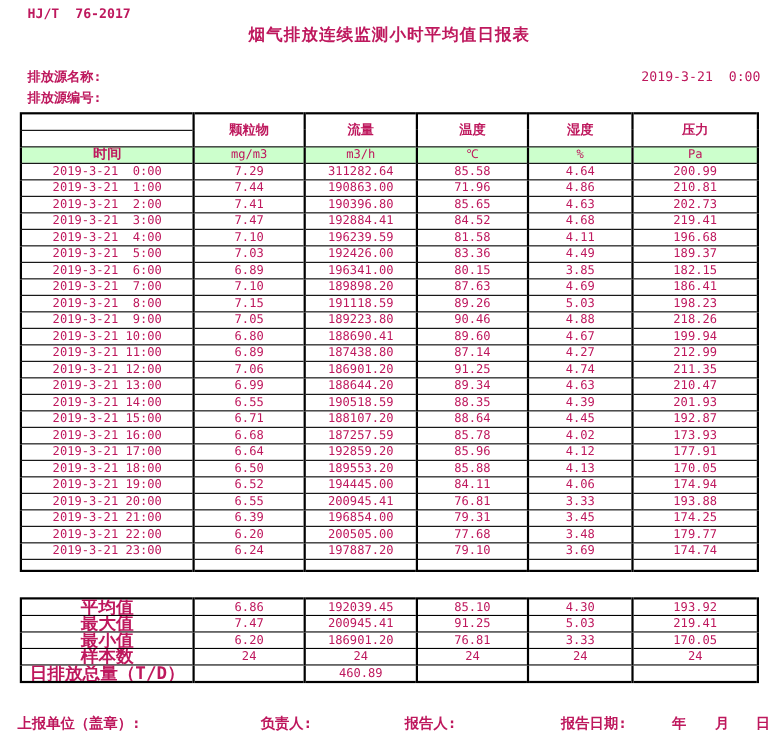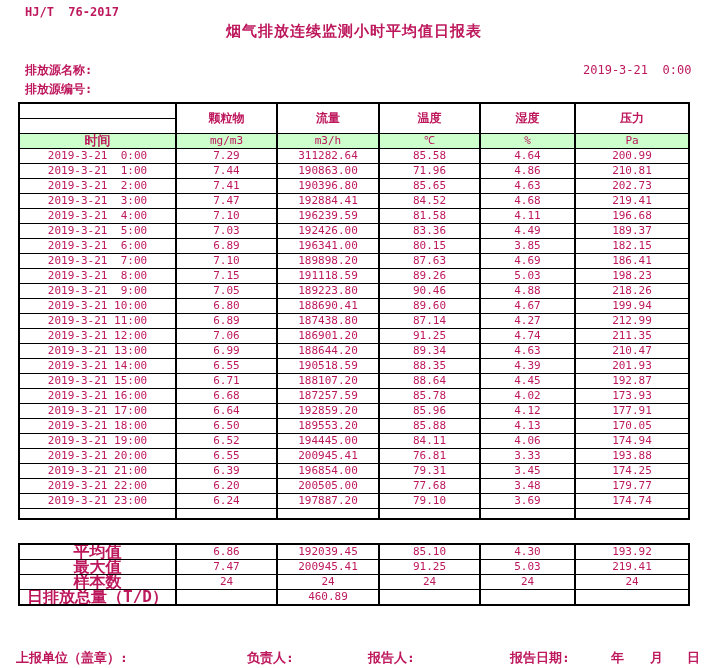--- a/index.html
+++ b/index.html
@@ -31,21 +31,21 @@
   .tbl tr.hdr-bottom td { height:15px; }
   .tbl th.colname { font-size:12px; font-weight:bold; }
   .tbl tr.unit-row td { background:var(--green,#CCFFCC); font-size:11px; }
   .tbl tr.unit-row td.time-hdr { font-weight:bold; font-size:13px; }
   .tbl tr.spacer-row td { height:11px; }
   .tbl td.sum-label { font-size:16px; font-weight:bold; }
 
   .note { position:absolute; left:16px; top:630px; font-weight:bold; font-size:12px; white-space:pre; }
   .sig { position:absolute; top:649px; font-weight:bold; font-size:13px; white-space:pre;text-align:right; }
   .sig-unit { left:16px; }
-  .sig-resp { left:247px; }
+  .sig-resp { left:237px; }
   .sig-rep  { left:368px; }
   .sig-date { left:510px; }
   .sig-year { left:611px; }
   .sig-month{ left:650px; }
   .sig-day  { left:687px; }
 </style>
 </head>
 <body>
 
 <div class="page">
@@ -313,20 +313,28 @@
         </tr>
         <tr>
           <td class="sum-label">最大值</td>
           <td class="val-cell">7.47</td>
           <td class="val-cell">200945.41</td>
           <td class="val-cell">91.25</td>
           <td class="val-cell">5.03</td>
           <td class="val-cell">219.41</td>
         </tr>
         <tr>
+          <td class="sum-label">最小值</td>
+          <td class="val-cell">6.20</td>
+          <td class="val-cell">186901.20</td>
+          <td class="val-cell">76.81</td>
+          <td class="val-cell">3.33</td>
+          <td class="val-cell">170.05</td>
+        </tr>
+        <tr>
           <td class="sum-label">样本数</td>
           <td class="val-cell">24</td>
           <td class="val-cell">24</td>
           <td class="val-cell">24</td>
           <td class="val-cell">24</td>
           <td class="val-cell">24</td>
         </tr>
         <tr>
           <td class="sum-label">日排放总量（T/D）</td>
           <td class="val-cell"></td>

